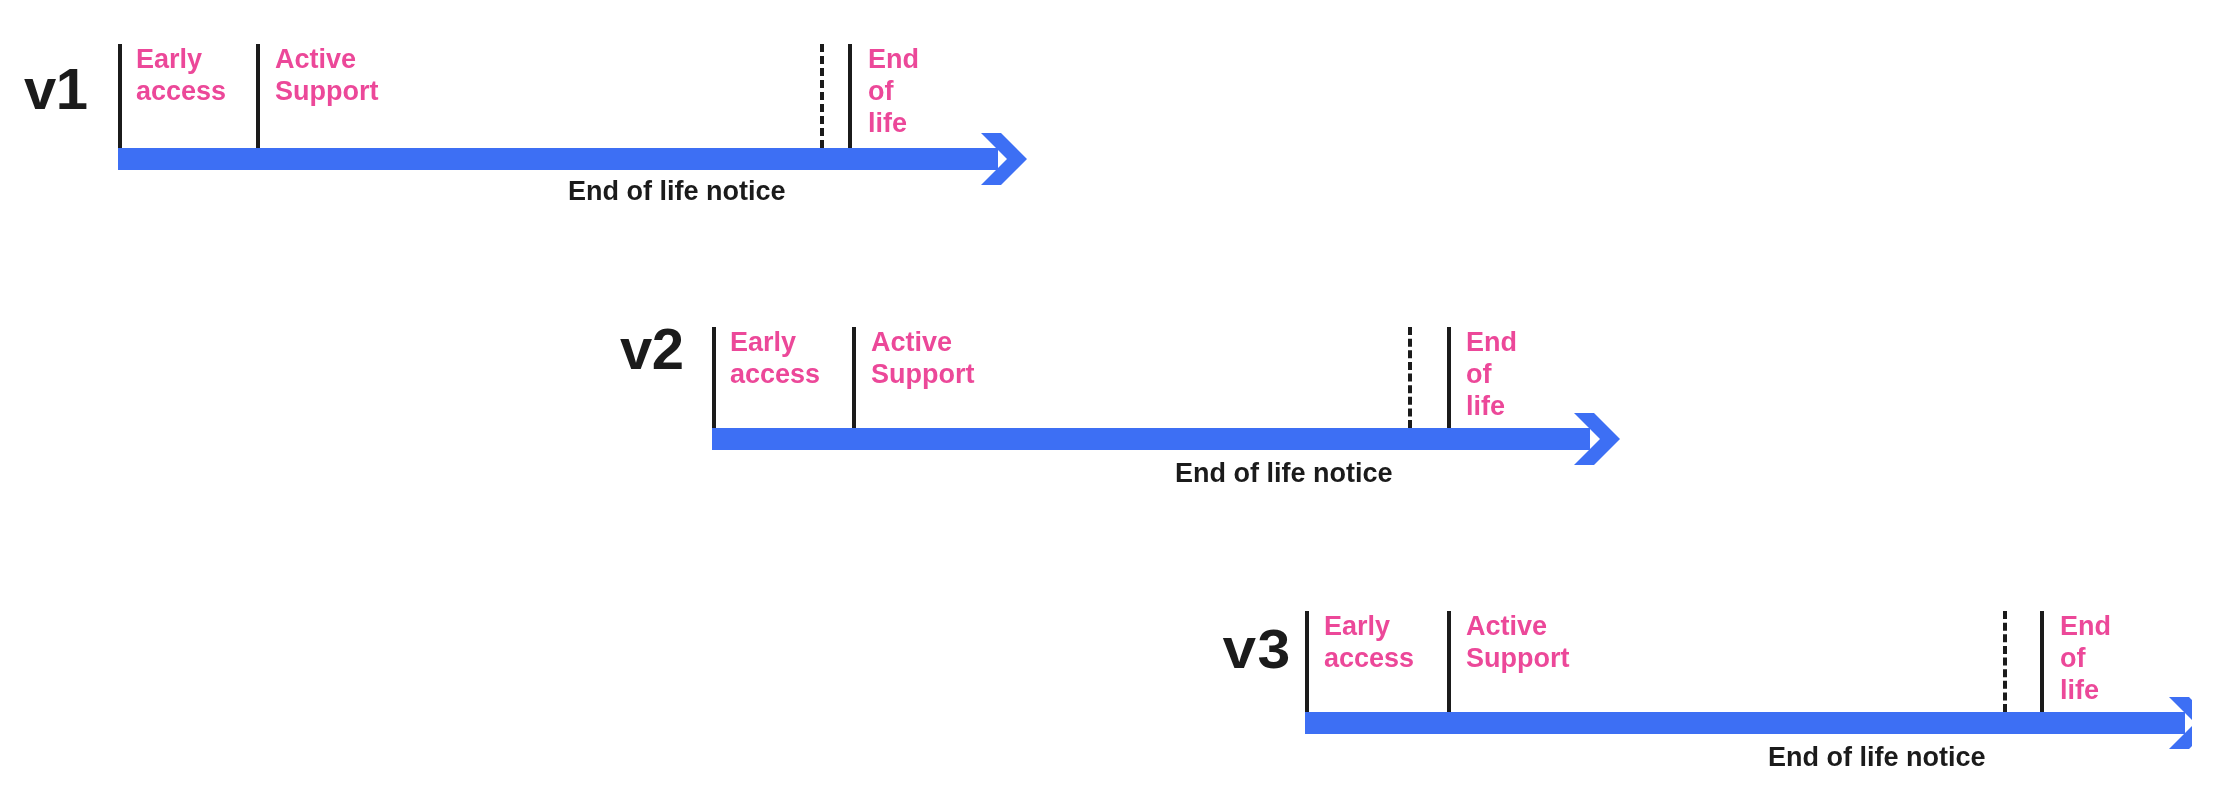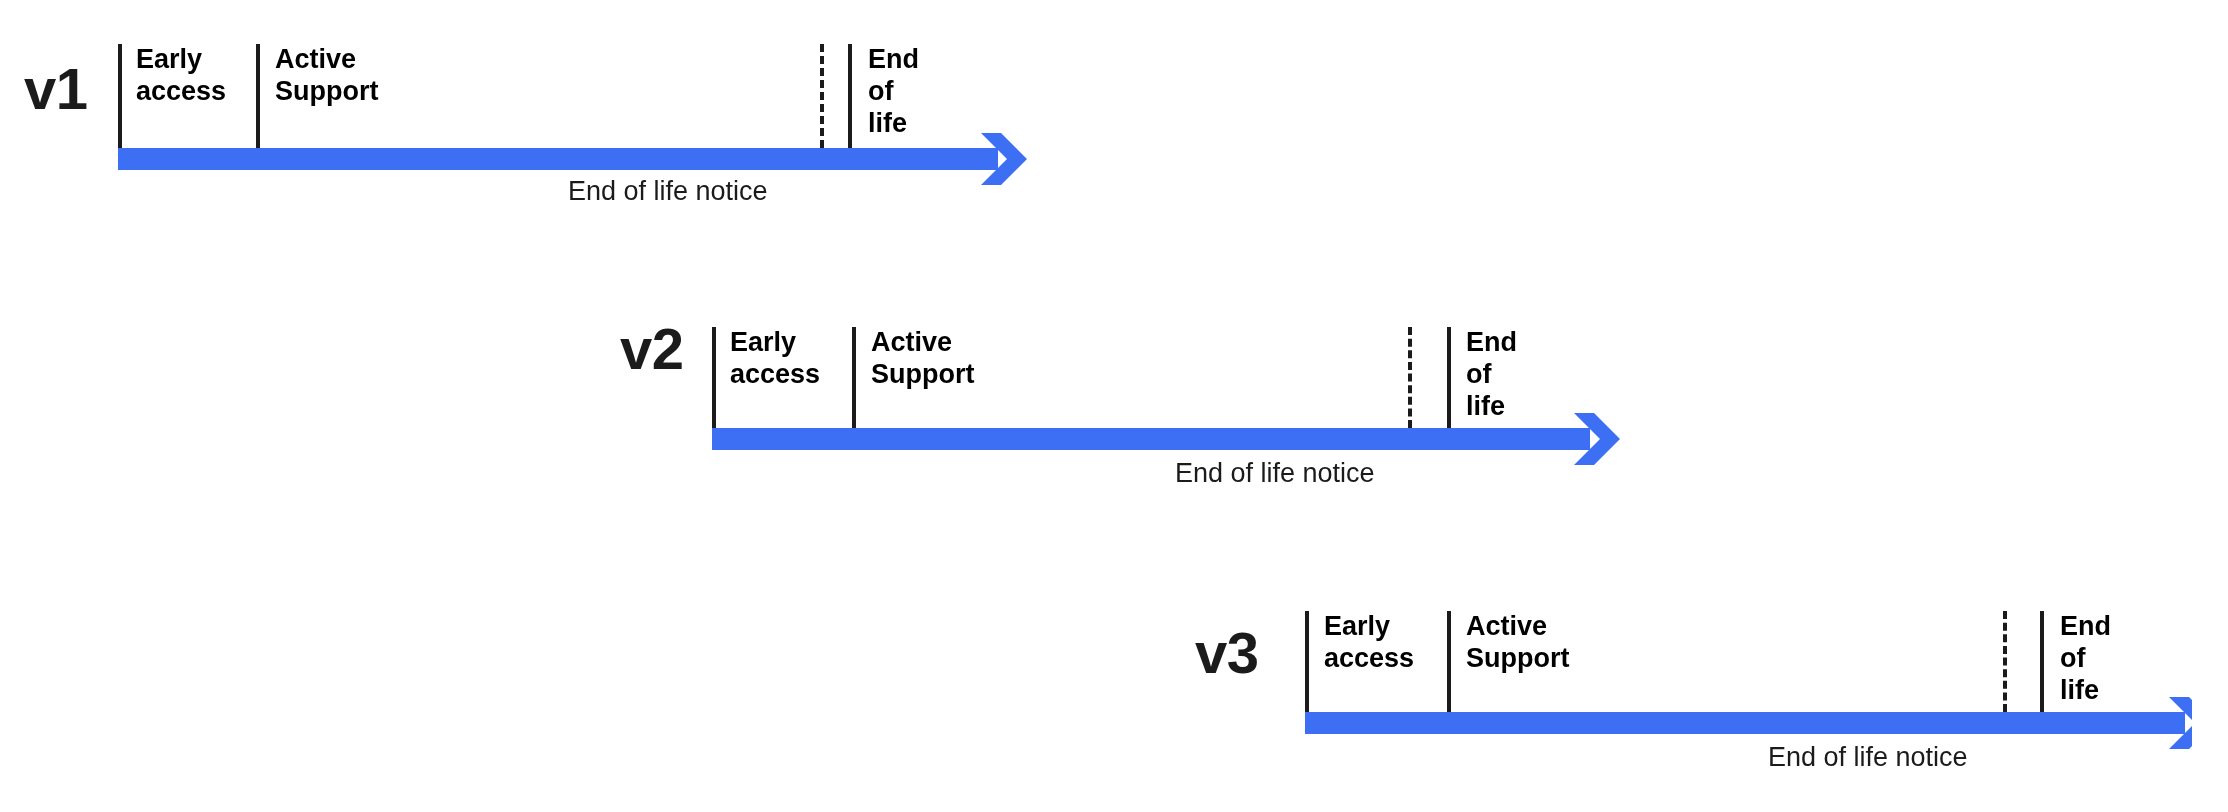--- a/index.html
+++ b/index.html
@@ -47,21 +47,21 @@
     background: none;
     border-left: 4px dashed #1b1b1b;
     width: 0;
   }
 
   
   .phase-label {
     position: absolute;
     font-size: 27px;
     font-weight: 700;
-    color: #000000;
+    color: #ec4899;
     line-height: 1.18;
     white-space: pre-line;
   }
 
   
   .arrow-shaft {
     position: absolute;
     height: 22px;
     background: #3d6ff4;
   }
@@ -70,21 +70,21 @@
     overflow: visible;
   }
   .arrow-head svg {
     display: block;
     overflow: visible;
   }
 
   .notice-label {
     position: absolute;
     font-size: 27px;
-    font-weight: 400;
+    font-weight: 700;
     color: #1b1b1b;
     white-space: nowrap;
     line-height: 1;
     text-align: center;
   }
 </style>
 </head>
 <body>
 
 <div id="stage">
@@ -132,21 +132,21 @@
       <svg width="64" height="52" viewBox="0 0 64 52">
         <path d="M6 0 L32 26 L6 52 L26 52 L52 26 L26 0 Z" fill="#3d6ff4"></path>
       </svg>
     </div>
 
     <div class="notice-label" style="left:1175px; top:460px;">End of life notice</div>
   </div>
 
   <div class="timeline-row">
 
-    <div class="version-label" style="left:1195px; top:624px;">v3</div>
+    <div class="version-label" style="left:1222px; top:624px;font-family:Liberation Mono, monospace;">v3</div>
 
     <div class="tick" style="left:1305px; top:611px; height:101px;"></div>
     <div class="tick" style="left:1447px; top:611px; height:101px;"></div>
     <div class="tick dashed" style="left:2003px; top:611px; height:101px;"></div>
     <div class="tick" style="left:2040px; top:611px; height:101px;"></div>
 
     <div class="phase-label" style="left:1324px; top:611px;">Early
 access</div>
     <div class="phase-label" style="left:1466px; top:611px;">Active Support</div>
     <div class="phase-label" style="left:2060px; top:611px;">End of life</div>

